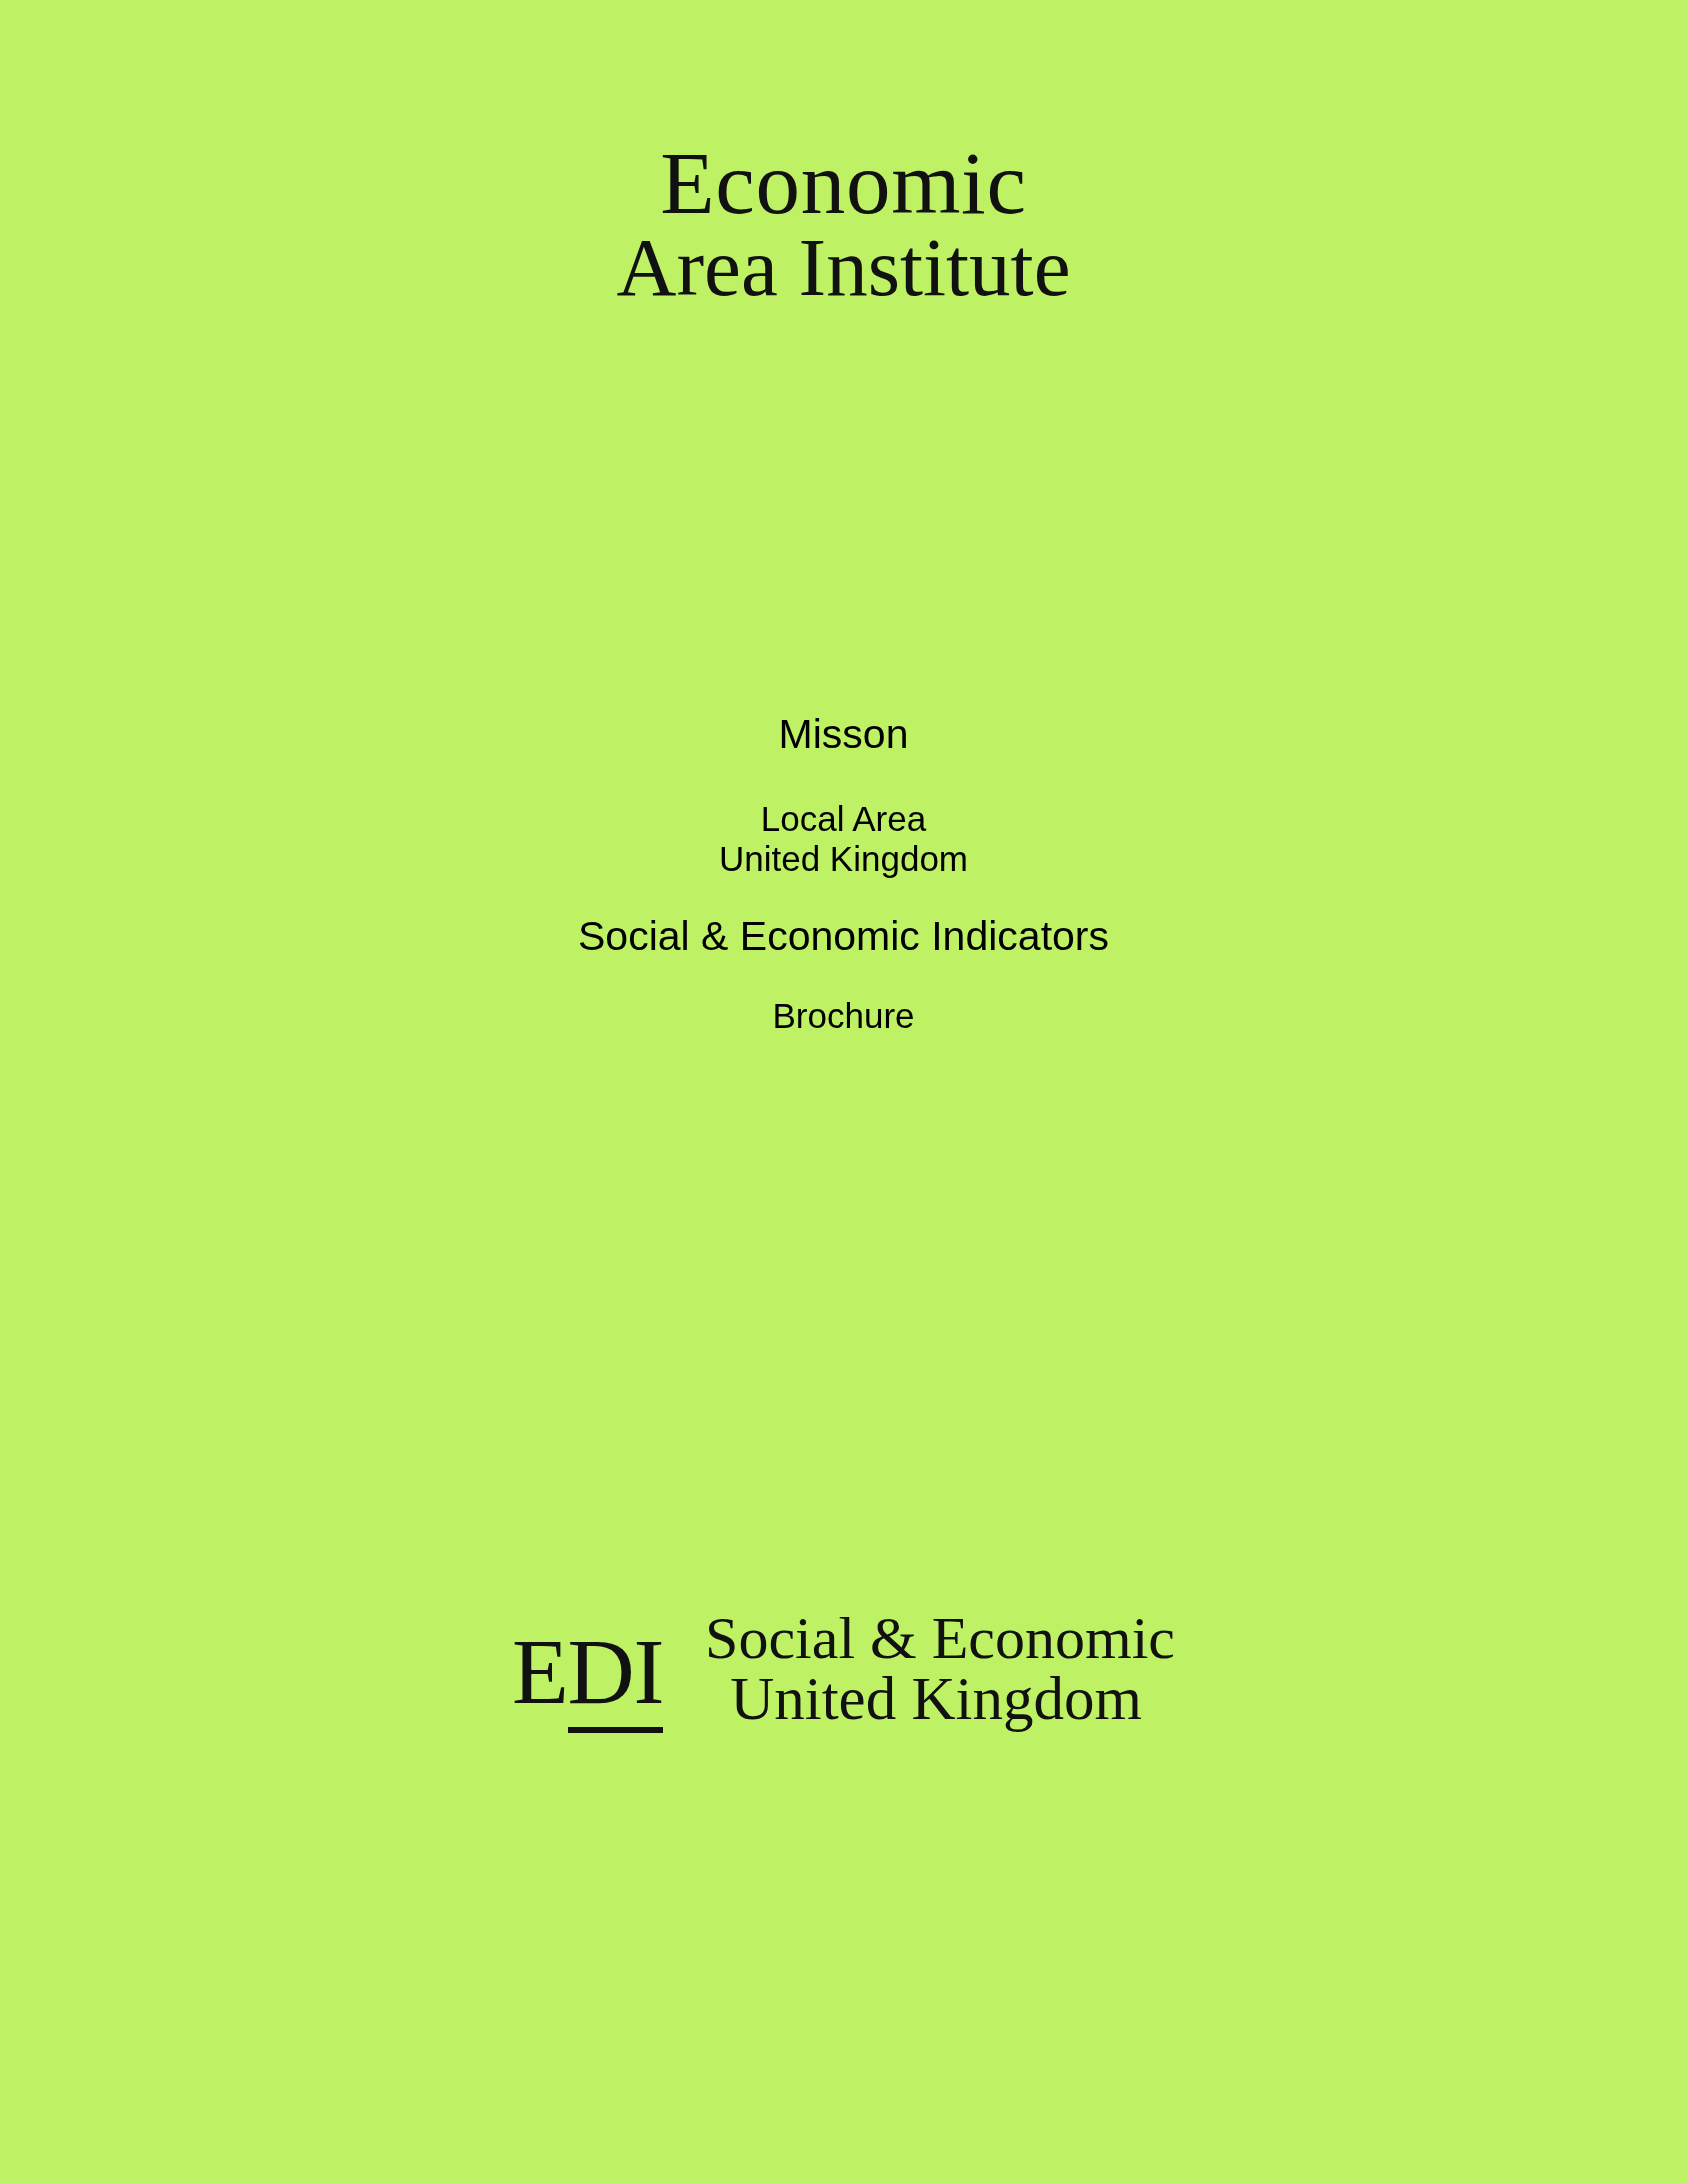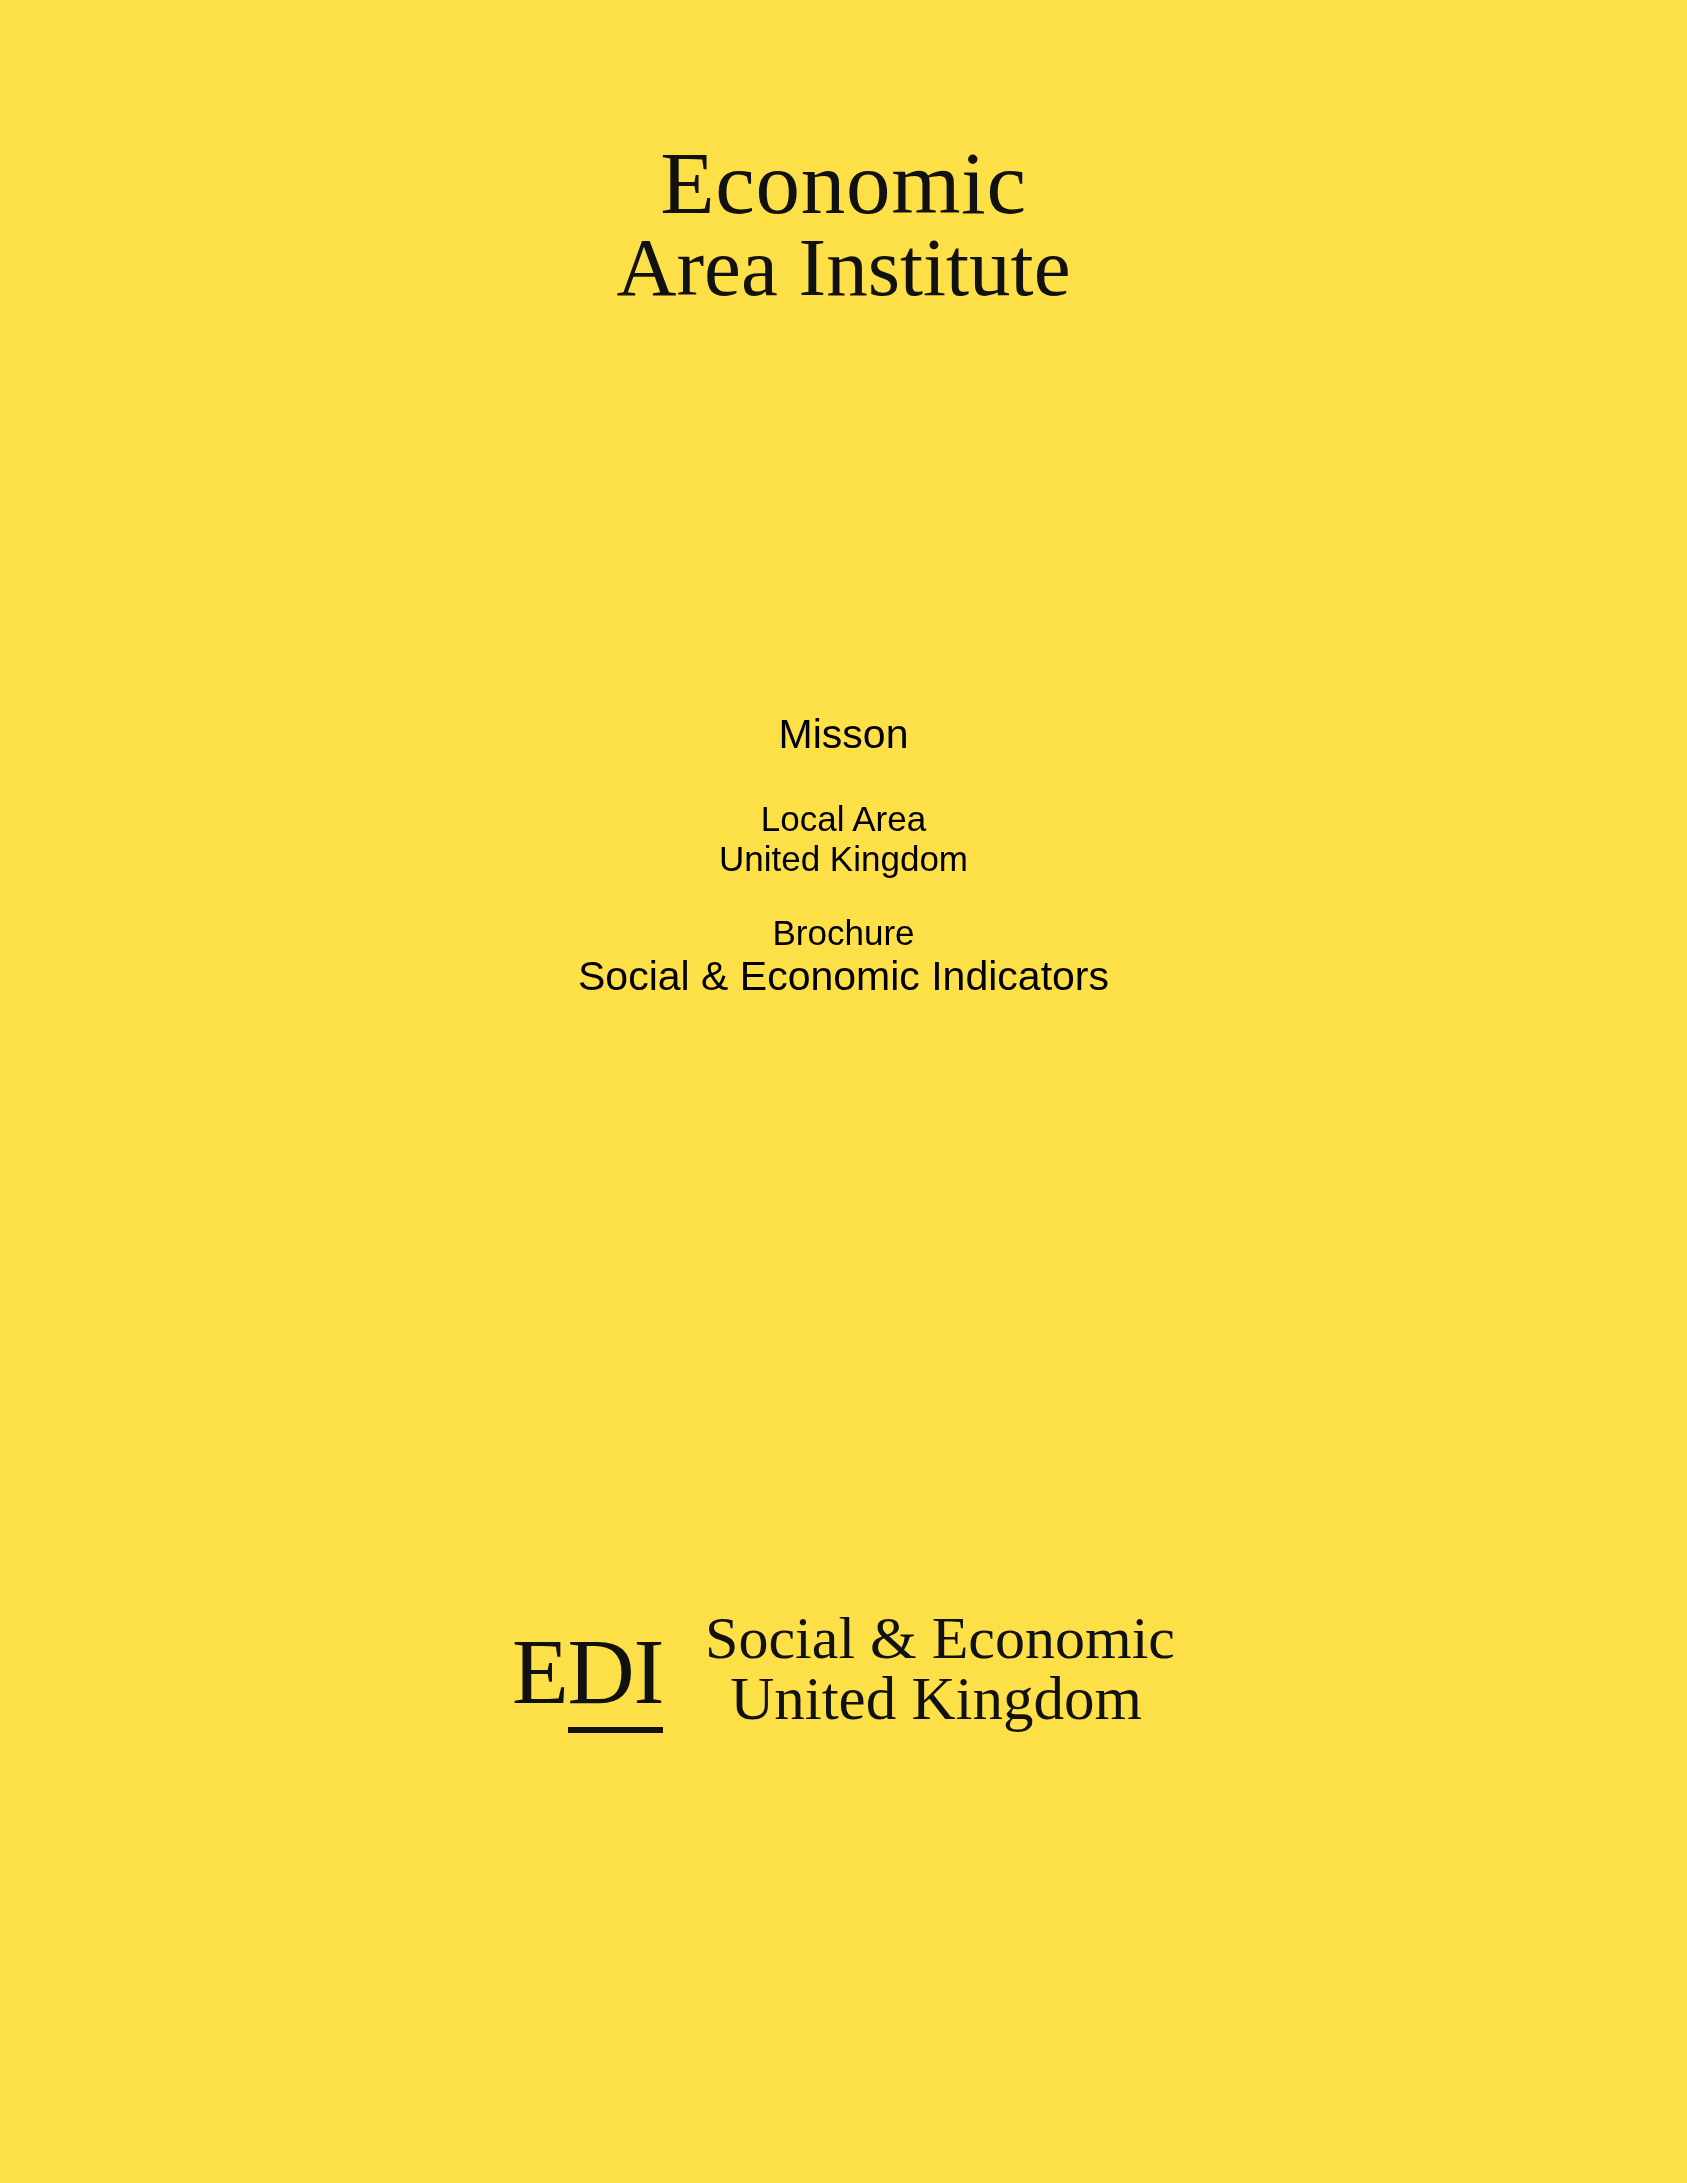--- a/index.html
+++ b/index.html
@@ -11,21 +11,21 @@
     width: 1687px;
     height: 2183px;
     font-family: "Liberation Sans", sans-serif;
     color: #000000;
     overflow: hidden;
   }
   .page {
     position: relative;
     width: 1687px;
     height: 2183px;
-    background: #fde047;
+    background: #bef264;
   }
 
   
   .masthead {
     position: absolute;
     top: 139px;
     left: 0;
     width: 1687px;
     text-align: center;
   }
@@ -117,22 +117,22 @@
 
   <div class="masthead">
     <div class="line1">Economic</div>
     <div class="line2">Area Institute</div>
   </div>
 
   <div class="title-block">
     <span class="t t-misson">Misson</span>
     <span class="t t-local">Local Area</span>
     <span class="t t-uk">United Kingdom</span>
+    <span class="t t-social">Social &amp; Economic Indicators</span>
     <span class="t t-brochure">Brochure</span>
-    <span class="t t-social">Social &amp; Economic Indicators</span>
   </div>
 
   <div class="footer-logo">
     <div class="edi">
       <span>E</span><span class="u-under">D</span><span class="u-under">I</span>
     </div>
     <div class="footer-words">
       <span class="w1">Social &amp; Economic</span>
       <span class="w2">United Kingdom</span>
     </div>

